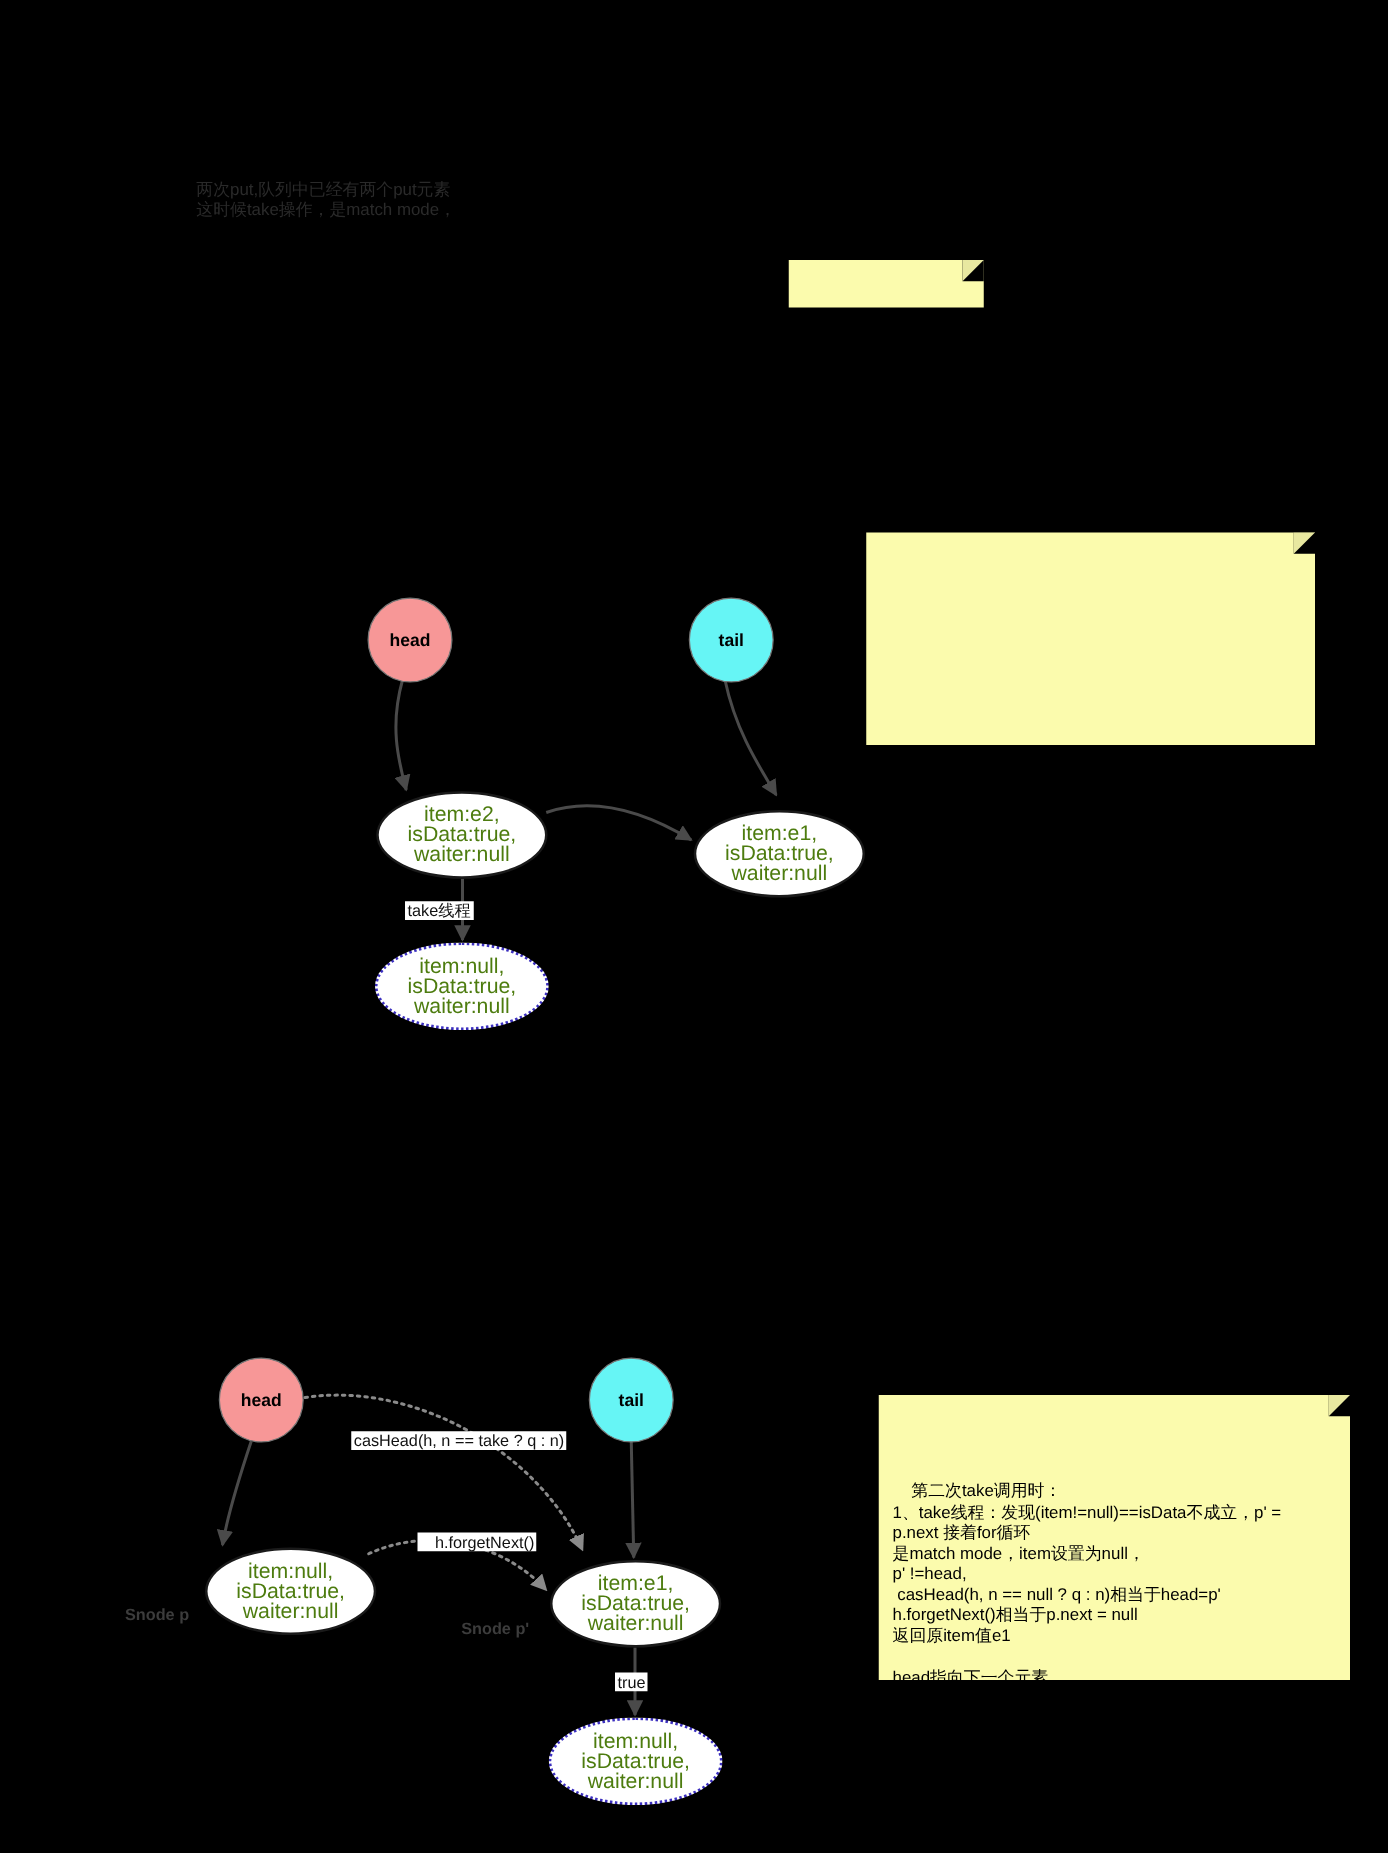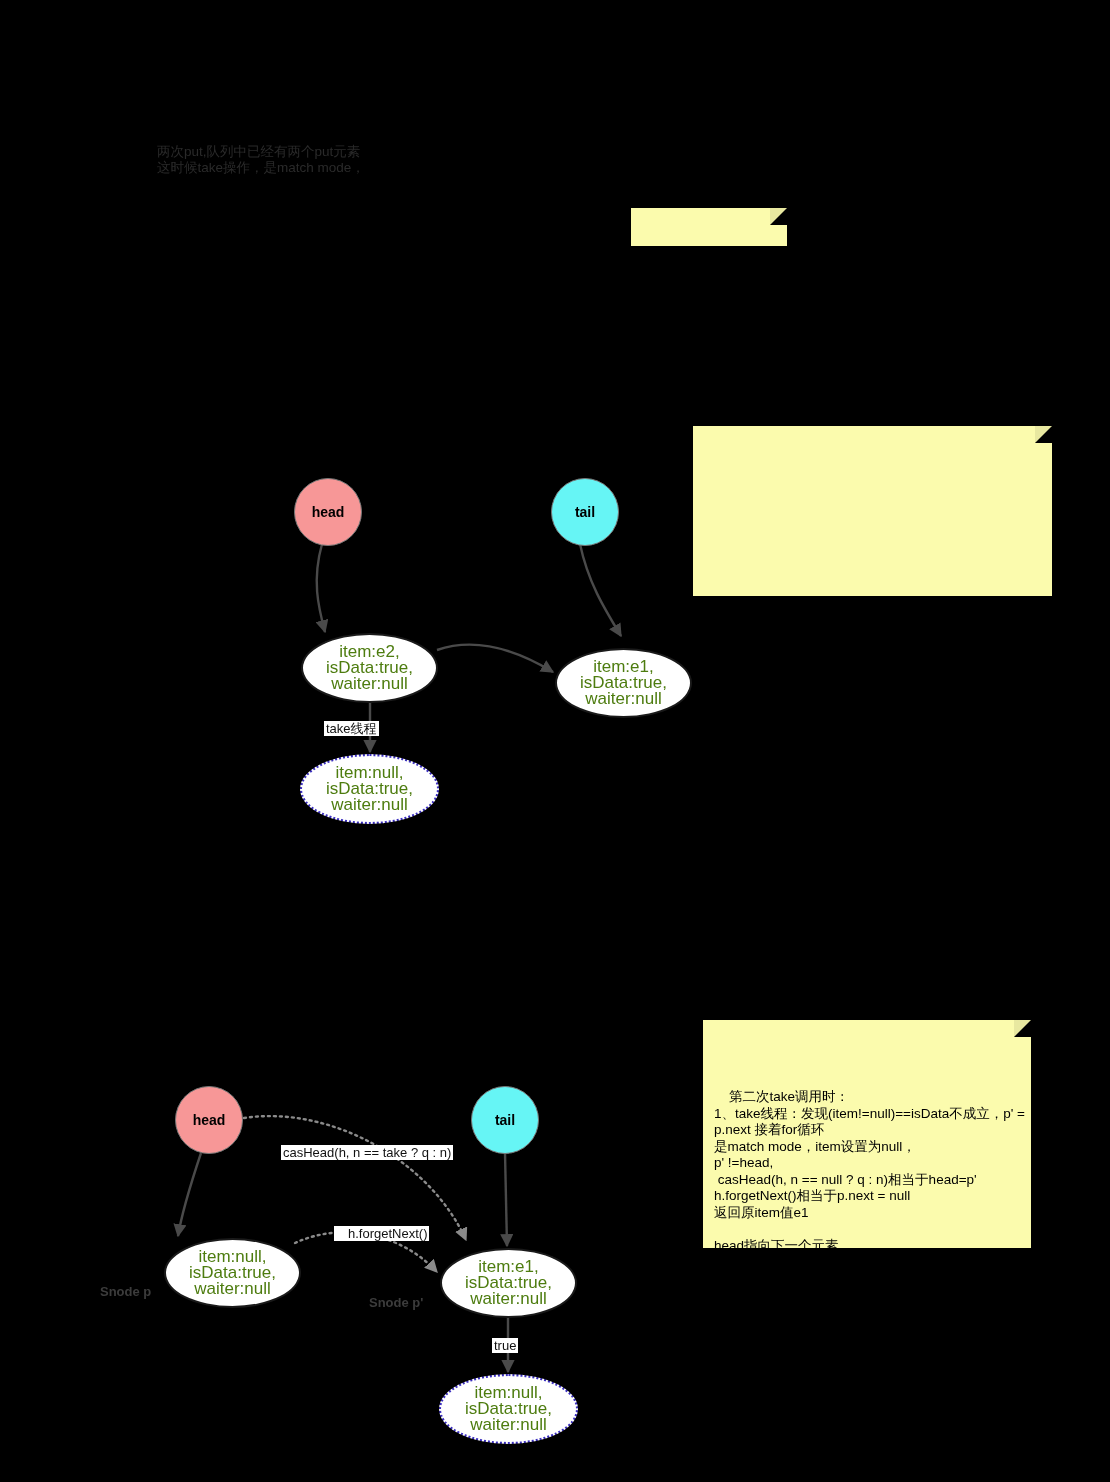--- a/index.html
+++ b/index.html
@@ -28,21 +28,21 @@
     background:#000;
   }
   .note .fold:after{
     content:"";position:absolute;left:0;top:0;
     border-style:solid;border-width:17px 17px 0 0;
     border-color:#e8e8a0 transparent transparent transparent;
   }
   #note-legend{left:631px;top:208px;width:156px;height:38px;padding:10px 0 0 11px;}
   #note-legend .txt{font-size:14px;}
   #note-first-take{left:693px;top:426px;width:359px;height:170px;padding:40px 0 0 17px;}
-  #note-second-take{left:703px;top:1020px;width:328px;height:228px;padding:36px 0 0 11px;}
+  #note-second-take{left:703px;top:1116px;width:377px;height:228px;padding:36px 0 0 11px;}
 
   
   .ptr{
     position:absolute;border-radius:50%;
     display:flex;align-items:center;justify-content:center;
     font-weight:bold;font-size:14px;color:#000000;
     border:1px solid #777;box-sizing:border-box;
   }
   .ptr.head{background:#f79797;}
   .ptr.tail{background:#66f5f5;}

